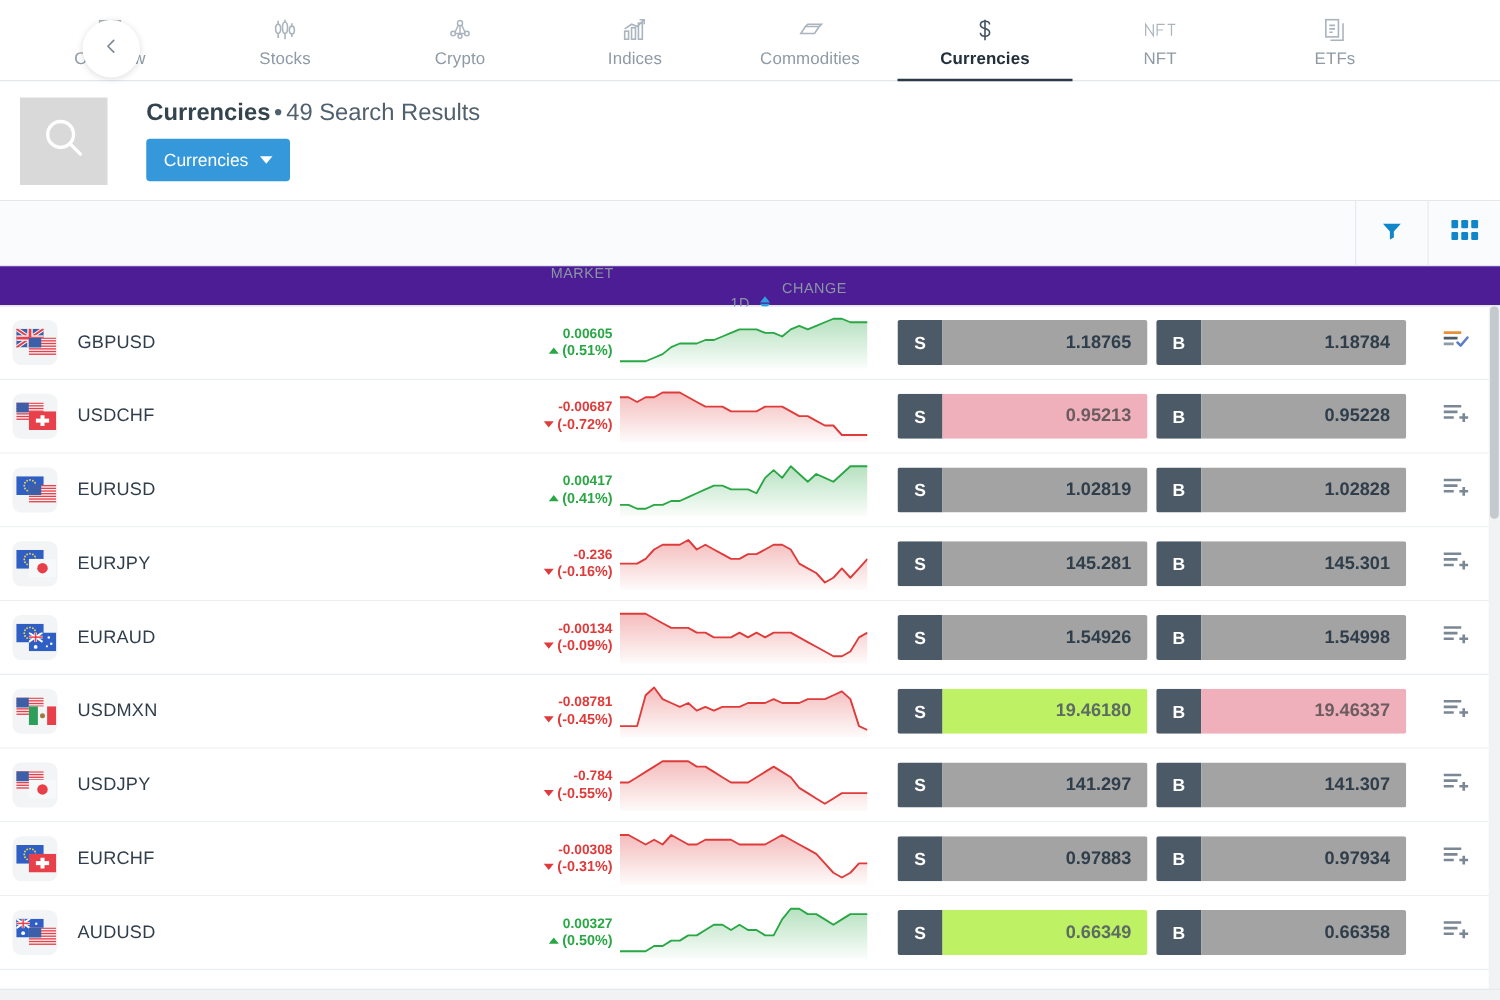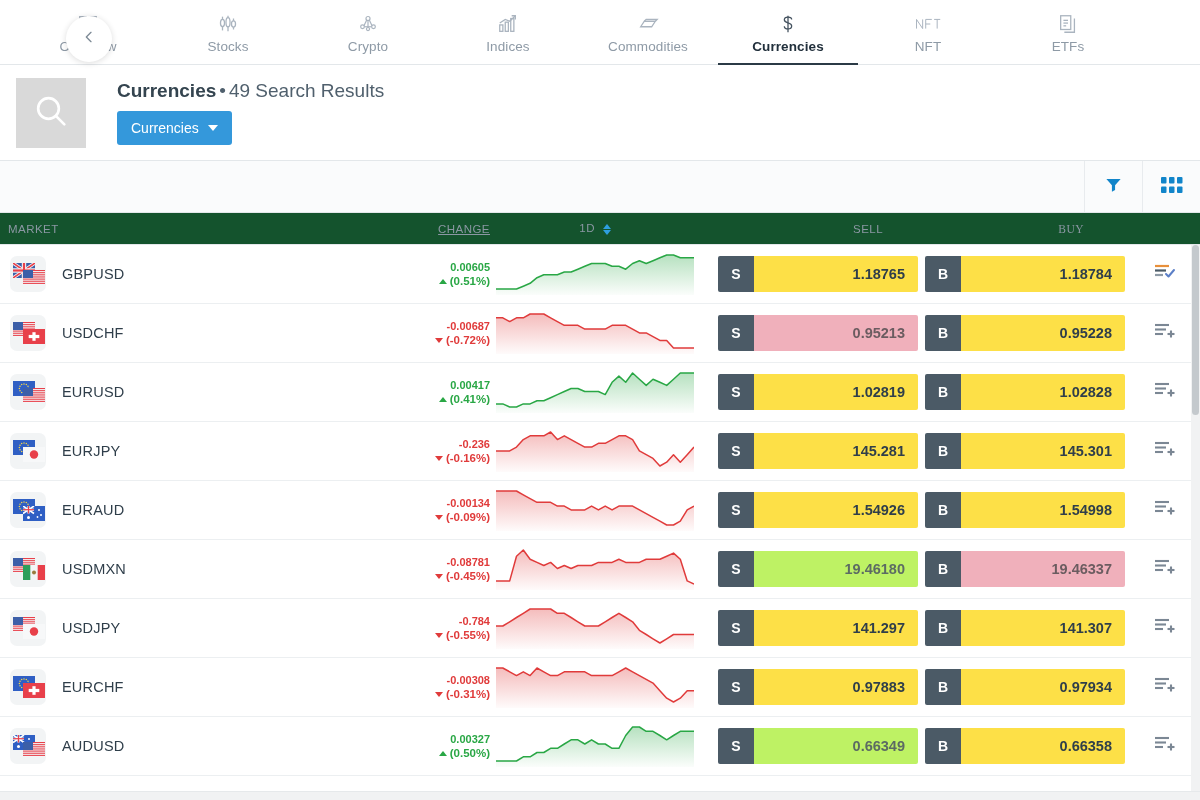--- a/index.html
+++ b/index.html
@@ -117,45 +117,46 @@
     cursor: pointer;
     color: #1185ca;
     background: #fafbfc;
   }
 
   
   .thead {
     height: 32px;
     display: flex;
     align-items: center;
-    background: #14532d;
+    background: #4c1d95;
     border-bottom: 1px solid #e3e7ea;
     font-size: 11.5px;
     color: #8b97a3;
     letter-spacing: .45px;
+    flex-direction: column;
   }
   .tbody { height: 552px; overflow: hidden; position: relative; }
   .row {
     height: 59px;
     display: flex;
     align-items: center;
     border-bottom: 1px solid #eceff1;
     background: #fff;
   }
 
   
   .c-market  { width: 335px; padding-left: 10px; display: flex; align-items: center; }
   .c-change  { width: 155px; text-align: right; }
   .c-spark   { width: 210px; padding: 0 6px; }
   .c-sell    { width: 215px; padding-left: 18px; }
   .c-buy     { width: 215px; padding-left: 10px; }
   .c-act     { flex: 1; display: flex; align-items: center; justify-content: center; }
 
   .thead .c-market { padding-left: 8px; }
-  .thead .c-change { padding-right: 0; text-decoration: underline; }
+  .thead .c-change { padding-right: 0; }
   .thead .c-spark  { text-align: center; }
   .thead .c-sell   { text-align: right; padding-right: 32px; padding-left: 0; }
   .thead .c-buy    { text-align: right; padding-right: 46px; padding-left: 0; font-family: Liberation Serif, serif; }
   .sort-ico { display: inline-flex; flex-direction: column; gap: 1px; vertical-align: middle; margin-left: 4px; }
   .sort-ico i {
     width: 0; height: 0; display: block;
     border-left: 4px solid transparent;
     border-right: 4px solid transparent;
   }
   .sort-ico i.up { border-bottom: 5px solid #2e9fe0; }
@@ -197,21 +198,21 @@
     width: 36px;
     background: #4b5a66;
     color: #fff;
     font-size: 14px;
     font-weight: 700;
     display: flex; align-items: center; justify-content: center;
     flex: 0 0 36px;
   }
   .pill .val {
     flex: 1;
-    background: #fde047;
+    background: #a3a3a3;
     display: flex; align-items: center; justify-content: flex-end;
     padding-right: 13px;
     font-size: 14.5px;
     font-weight: 700;
     color: #2f3e4a;
   }
   .pill .val.hi-green { background: #bef264; color: #5c6b63; }
   .pill .val.hi-red   { background: #f0b0bb; color: #6b5c60; }
 
   .act-ico { cursor: pointer; }

